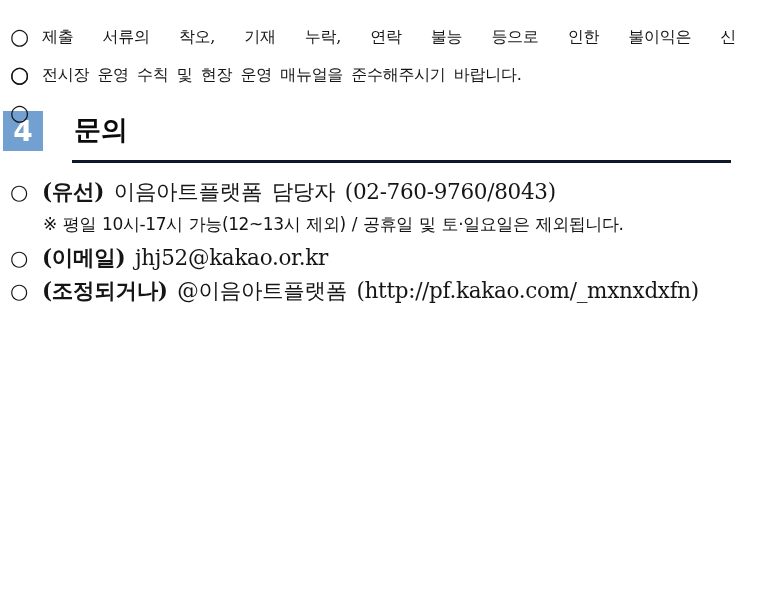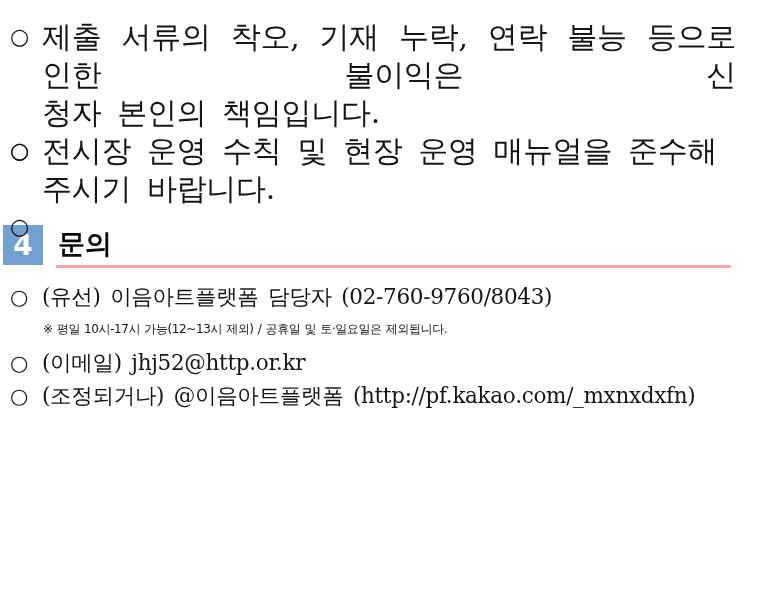--- a/index.html
+++ b/index.html
@@ -23,21 +23,21 @@
     padding-left: 42px;
   }
   .bullet-glyph {
     position: absolute;
     left: 10px;
     top: 0;
     font-size: 22px;
     line-height: 38px;
   }
   .nline {
-    font-size: 30px;
+    font-size: 16px;
     line-height: 38px;
     word-spacing: 0.22em;
     letter-spacing: -0.3px;
     white-space: normal;
   }
   .nline.just {
     text-align: justify;
     text-align-last: justify;
   }
 
@@ -55,23 +55,23 @@
     font-family: "DejaVu Sans", "Liberation Sans", sans-serif;
     font-weight: bold;
     font-size: 28px;
     display: flex;
     align-items: center;
     justify-content: center;
     flex: 0 0 auto;
   }
   .title-col {
     flex: 1;
-    margin-left: 13px;
-    border-bottom: 3px solid #fca5a5;
-    padding: 0 0 2px 2px;
+    margin-left: 29px;
+    border-bottom: 3px solid #0f172a;
+    padding: 0 0 11px 2px;
   }
   .section-title {
     margin: 0;
     font-family: "DejaVu Sans", "Liberation Sans", sans-serif;
     font-weight: bold;
     font-size: 27px;
     line-height: 38px;
     color: #0a0a0a;
   }
 
@@ -87,44 +87,43 @@
     line-height: 32px;
     word-spacing: 0.14em;
     letter-spacing: -0.3px;
     margin-bottom: 1px;
   }
   .contact-item .bullet-glyph {
     font-size: 21px;
     line-height: 32px;
   }
   .contact-label {
-    font-weight: normal;
+    font-weight: bold;
   }
   .contact-note {
     padding-left: 43px;
     font-family: "DejaVu Sans", "Liberation Sans", sans-serif;
-    font-size: 12px;
+    font-size: 17px;
     line-height: 28px;
     letter-spacing: -0.4px;
     word-spacing: 0.06em;
     margin: 2px 0 4px 0;
     color: #141414;
   }
 </style>
 </head>
 <body>
 
 <div class="page">
 
   <div class="notes">
 
     <div class="bullet-item">
       <span class="bullet-glyph">○</span>
       <div class="nline just">제출 서류의 착오, 기재 누락, 연락 불능 등으로 인한 불이익은 신</div>
-      <div class="nline">청자 본인의 책임입니다.</div>
     </div>
 
     <div class="bullet-item">
       <span class="bullet-glyph">○</span>
     </div>
 
     <div class="bullet-item">
       <span class="bullet-glyph">○</span>
       <div class="nline">전시장 운영 수칙 및 현장 운영 매뉴얼을 준수해주시기 바랍니다.</div>
     </div>
@@ -149,21 +148,21 @@
     <div class="contact-item">
       <span class="bullet-glyph">○</span>
       <span class="contact-label">(유선)</span>
       <span>이음아트플랫폼 담당자 (02-760-9760/8043)</span>
     </div>
     <div class="contact-note">※ 평일 10시-17시 가능(12~13시 제외) / 공휴일 및 토·일요일은 제외됩니다.</div>
 
     <div class="contact-item">
       <span class="bullet-glyph">○</span>
       <span class="contact-label">(이메일)</span>
-      <span>jhj52@http.or.kr</span>
+      <span>jhj52@kakao.or.kr</span>
     </div>
 
     <div class="contact-item">
       <span class="bullet-glyph">○</span>
       <span class="contact-label">(조정되거나)</span>
       <span>@이음아트플랫폼 (http://pf.kakao.com/_mxnxdxfn)</span>
     </div>
 
   </div>
 

